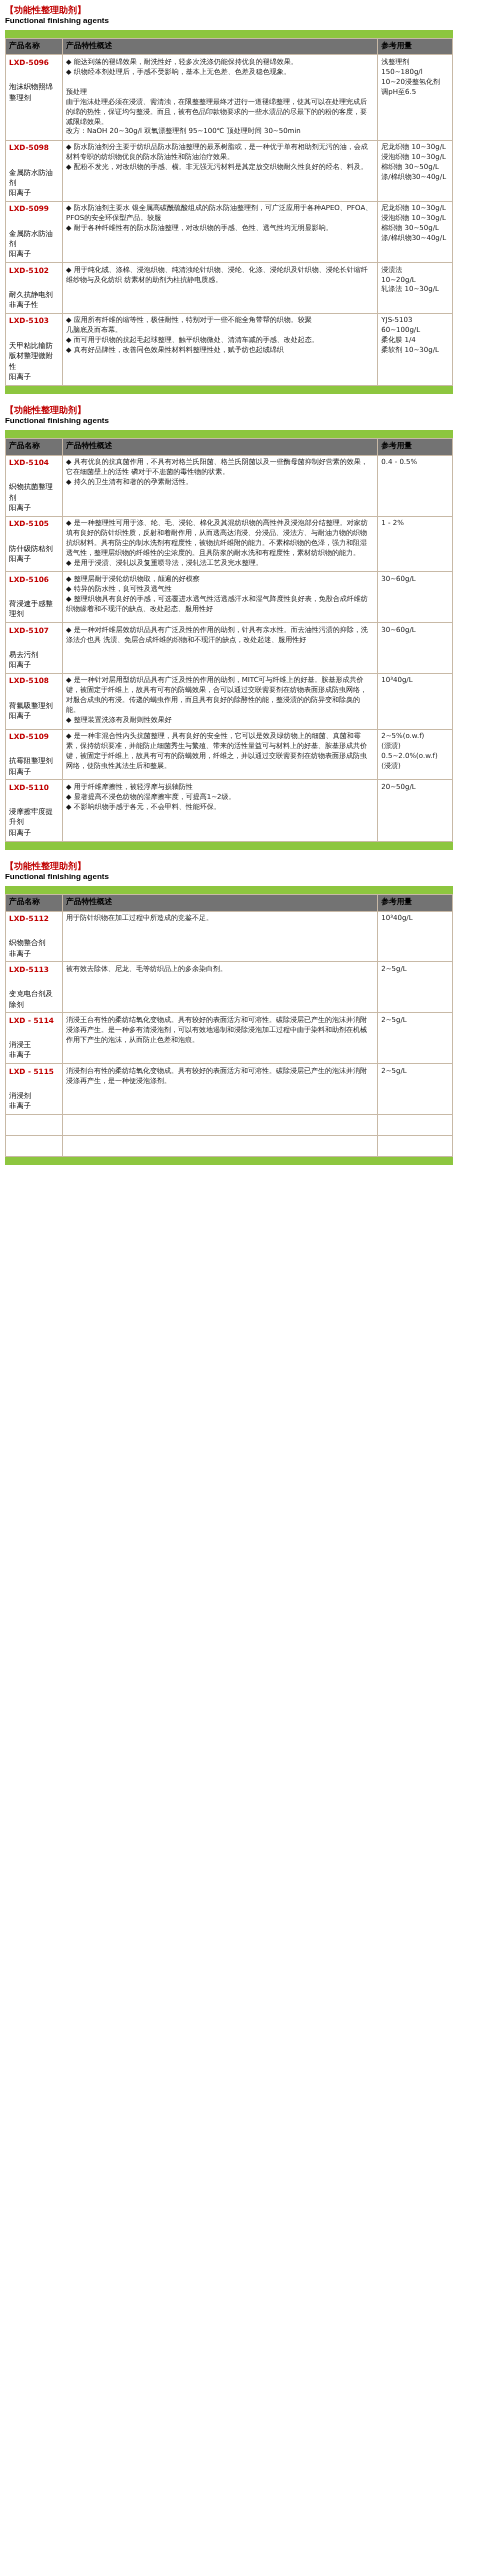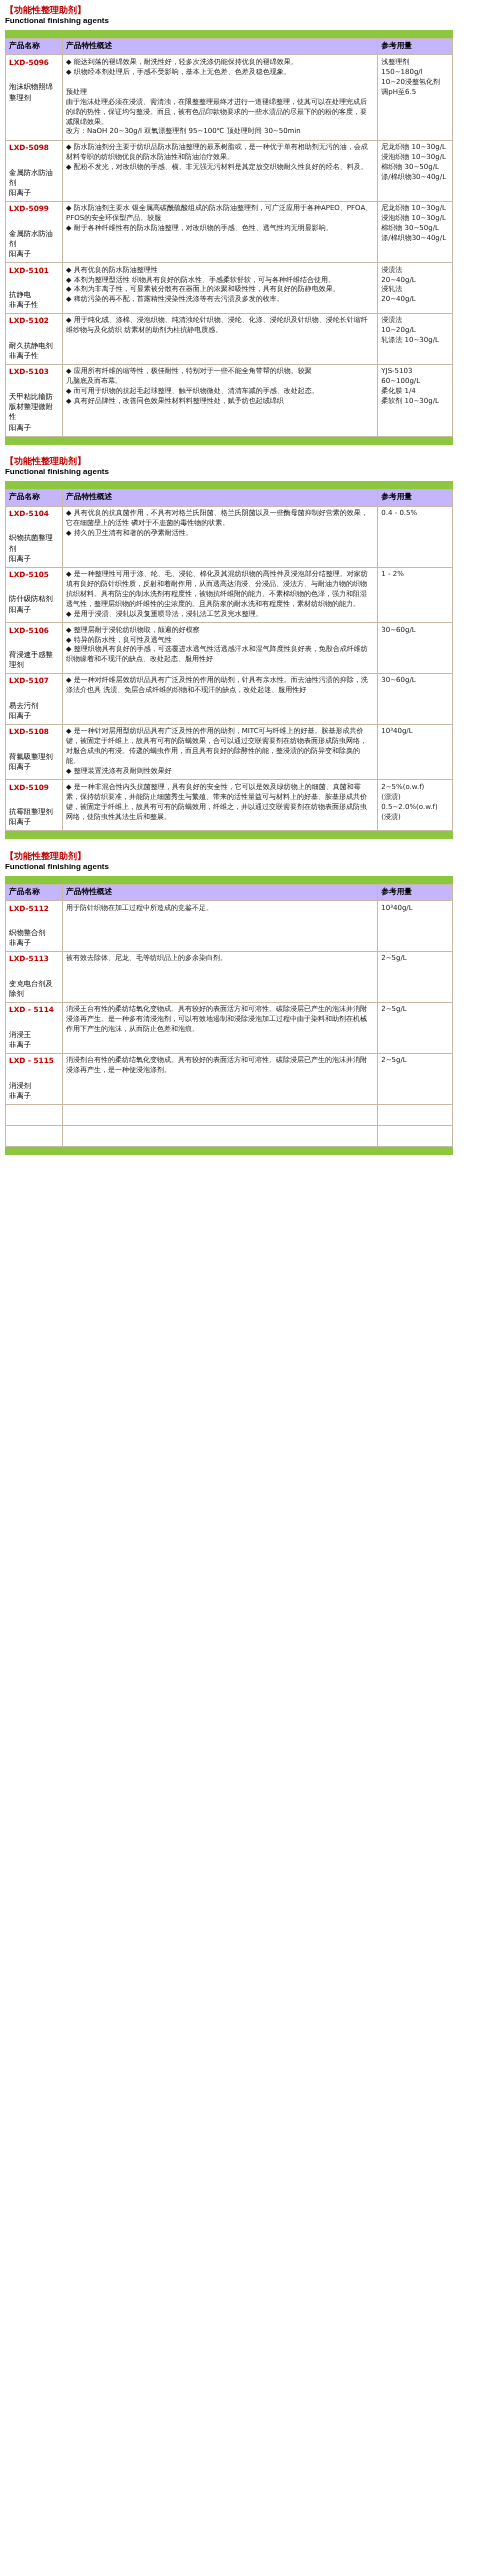--- a/index.html
+++ b/index.html
@@ -45,21 +45,21 @@
     border-collapse: collapse;
     table-layout: fixed;
   }
   table.cat td, table.cat th {
     border: 0.8px solid #c8b9a6;
     vertical-align: top;
     padding: 2.4px 3.2px;
     line-height: 1.42;
   }
   thead td {
-    background: #c4b5fd;
+    background: #737373;
     font-weight: bold;
     font-size: 7.7px;
     text-align: left;
     padding: 3.2px 3.2px;
     color: #000;
   }
   .c-code { width: 57px; }
   .c-desc { width: auto; }
   .c-dose { width: 75px; }
 
@@ -124,32 +124,20 @@
           <td class="code"><span>LXD-5099</span><span class="nm">金属防水防油剂
 阳离子</span></td>
           <td class="desc" style="white-space:pre-line">◆ 防水防油剂主要水 银全属高碳酰硫酸组成的防水防油整理剂，可广泛应用于各种APEO、PFOA、PFOS的安全环保型产品。较服
 ◆ 耐于各种纤维性有的防水防油整理，对改织物的手感、色性、透气性均无明显影响。</td>
           <td class="dose">尼龙织物  10~30g/L
 浸泡织物  10~30g/L
 棉织物  30~50g/L
 涤/棉织物30~40g/L</td>
         </tr>
         <tr>
-          <td class="code"><span>LXD-5101</span><span class="nm">抗静电
-非离子性</span></td>
-          <td class="desc" style="white-space:pre-line">◆ 具有优良的防水防油整理性
-◆ 本剂为整理型活性 织物具有良好的防水性、手感柔软舒软，可与各种纤维结合使用。
-◆ 本剂为非离子性，可显素被分散有在器面上的浓聚和吸性性，具有良好的防静电效果。
-◆ 稀纺污染的再不配，首露精性浸染性洗涤等有去污渍及多发的收率。</td>
-          <td class="dose">浸渍法
-20~40g/L
-浸轧法
-20~40g/L</td>
-        </tr>
-        <tr>
           <td class="code"><span>LXD-5102</span><span class="nm">耐久抗静电剂
 非离子性</span></td>
           <td class="desc" style="white-space:pre-line">◆ 用于纯化绒、涤棉、浸泡织物、纯清浊纶针织物、浸纶、化涤、浸纶织及针织物、浸纶长针缩纤维纱物与及化纺织 纺素材的助剂为柱抗静电质感。</td>
           <td class="dose">浸渍法
 10~20g/L
 轧涤法  10~30g/L</td>
         </tr>
         <tr>
           <td class="code"><span>LXD-5103</span><span class="nm">天甲粘比输防版材整理微附性
 阳离子</span></td>
@@ -220,20 +208,28 @@
         </tr>
         <tr>
           <td class="code"><span>LXD-5109</span><span class="nm">抗霉阻整理剂
 阳离子</span></td>
           <td class="desc" style="white-space:pre-line">◆ 是一种非混合性内头抗菌整理，具有良好的安全性，它可以是效及绿纺物上的细菌、真菌和霉素，保持纺织要准，并能防止细菌秀生与繁殖、带来的活性量益可与材料上的好基、胺基形成共价键，被固定于纤维上，故具有可有的防螨效用，纤维之，并以通过交联需要剂在纺物表面形成防虫网络，使防虫性其法生后和整展。</td>
           <td class="dose">2~5%(o.w.f)
 (漂渍)
 0.5~2.0%(o.w.f)
 (浸渍)</td>
         </tr>
+        <tr>
+          <td class="code"><span>LXD-5110</span><span class="nm">浸摩擦牢度提升剂
+阳离子</span></td>
+          <td class="desc" style="white-space:pre-line">◆ 用于纤维摩擦性，被轻浮摩与损轴防性
+◆ 显著提高不浸色纺物的湿摩擦牢度，可提高1~2级。
+◆ 不影响织物手感于各元，不会甲料、性能环保。</td>
+          <td class="dose">20~50g/L</td>
+        </tr>
       </tbody>
     </table>
     <div class="greenbar-bottom"></div>
   </div>
 
   <div class="section">
     <div class="sec-title">【功能性整理助剂】</div>
     <div class="sec-sub">Functional finishing agents</div>
     <div class="greenbar"></div>
     <table class="cat">

